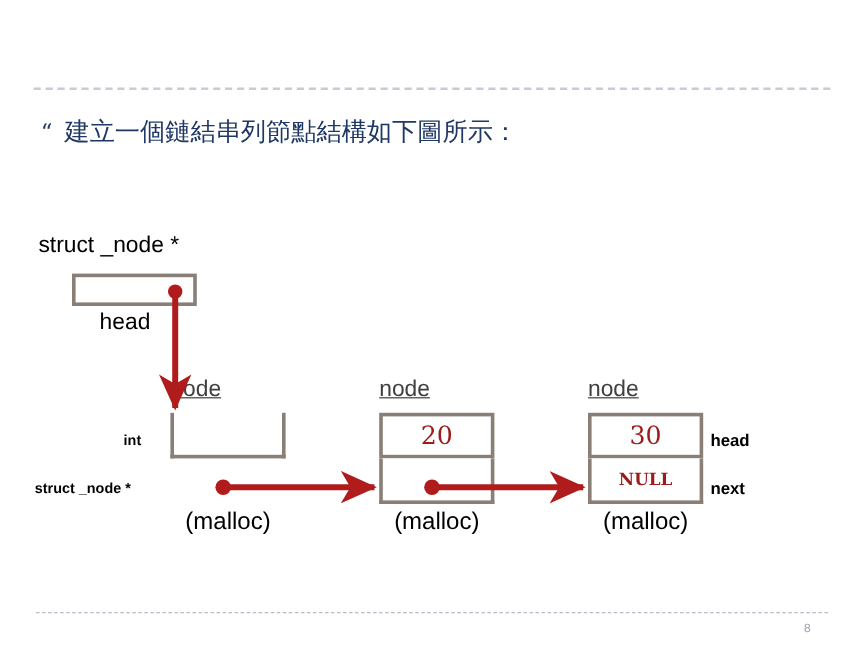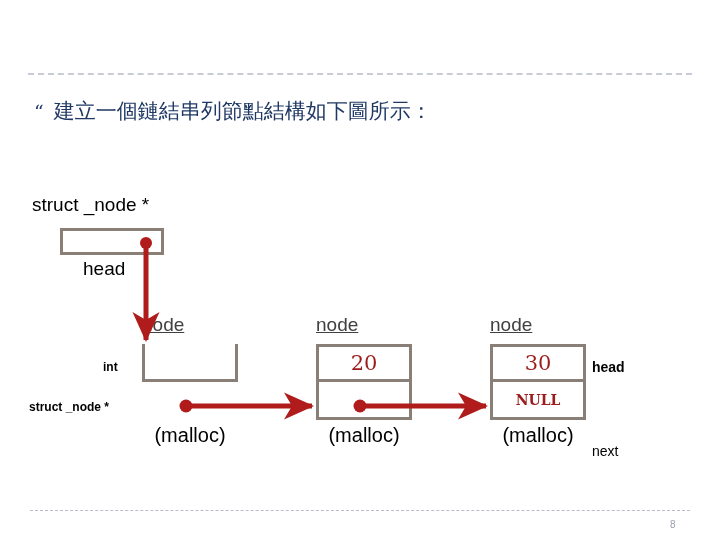--- a/index.html
+++ b/index.html
@@ -89,22 +89,21 @@
   .t-data {
     left: 592px;
     top: 359px;
     font-size: 14px;
     font-weight: bold;
   }
   .t-next {
     left: 592px;
     top: 399px;
     font-size: 14px;
-    font-weight: normal;
-    margin-top: 44px;
+    font-weight: bold;
   }
 
   
   .head-box {
     position: absolute;
     left: 60px;
     top: 228px;
     width: 104px;
     height: 27px;
     border: 3px solid #8a7f77;

